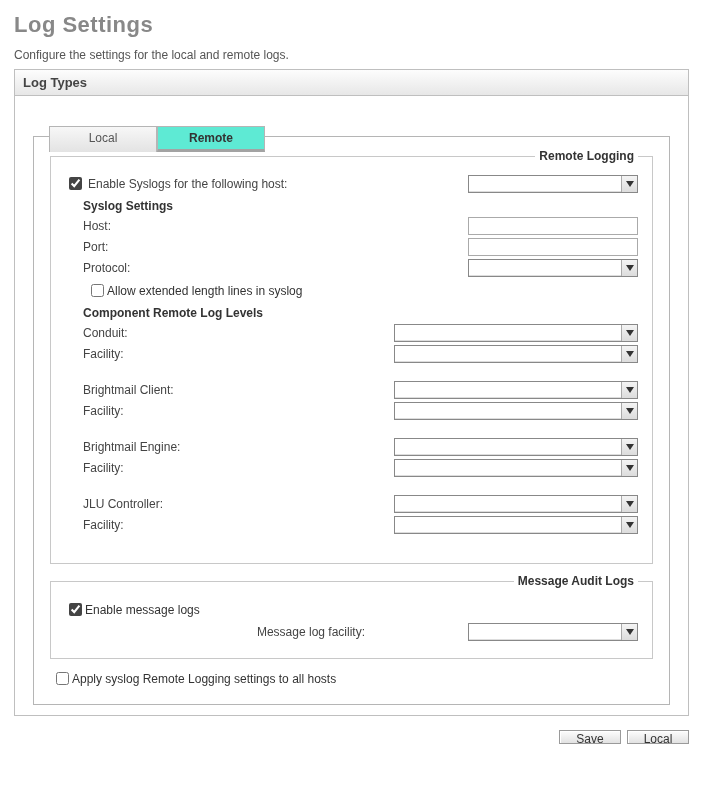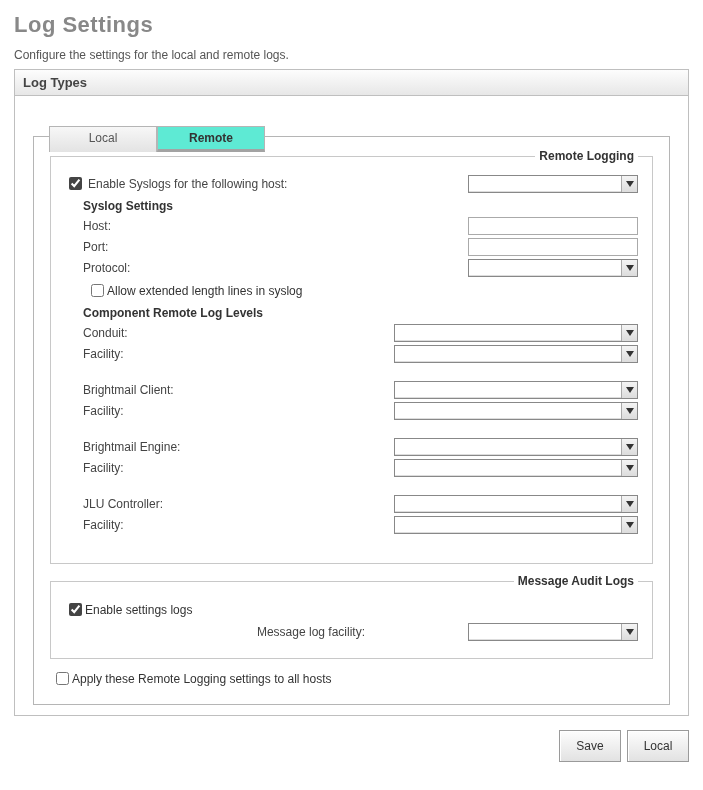--- a/index.html
+++ b/index.html
@@ -148,21 +148,21 @@
   }
   .spacer { height: 12px; }
   .footer-buttons {
     display: flex;
     justify-content: flex-end;
     gap: 6px;
     margin-top: 14px;
   }
   button.btn {
     min-width: 62px;
-    height: 32px;
+    height: 14px;
     background: linear-gradient(#fdfdfd, #e2e2e2);
     border: 1px solid #9a9a9a;
     font-size: 12px;
     font-family: inherit;
     color: #333;
     cursor: pointer;
     box-shadow: inset 1px 1px 0 #fff;
   }
   .apply-all { margin: 6px 0 0 2px; }
 </style>
@@ -351,40 +351,40 @@
           </div>
           <div class="spacer"></div>
 
         </div>
       </fieldset>
 
       <fieldset>
         <legend>Message Audit Logs</legend>
         <div class="chk-row">
           <input type="checkbox" checked="" style="">
-          <span>Enable settings logs</span>
+          <span>Enable message logs</span>
         </div>
         <div class="row indent" style="text-align:right;">
           <div class="label" style="flex:0 0 282px;">Message log facility:</div>
           <div class="control">
             <div class="select small">
               <span></span>
               <span class="arrow">
                   <svg viewBox="0 0 8 6">
                     <path d="M0 0 L8 0 L4 6 Z" fill="#333"></path>
                   </svg>
                 </span>
             </div>
           </div>
         </div>
       </fieldset>
 
       <div class="chk-row apply-all">
         <input type="checkbox" style="">
-        <span>Apply these Remote Logging settings to all hosts</span>
+        <span>Apply syslog Remote Logging settings to all hosts</span>
       </div>
 
     </div>
   </div>
 </div>
 
 <div class="footer-buttons">
   <button class="btn">Save</button>
   <button class="btn">Local</button>
 </div>

